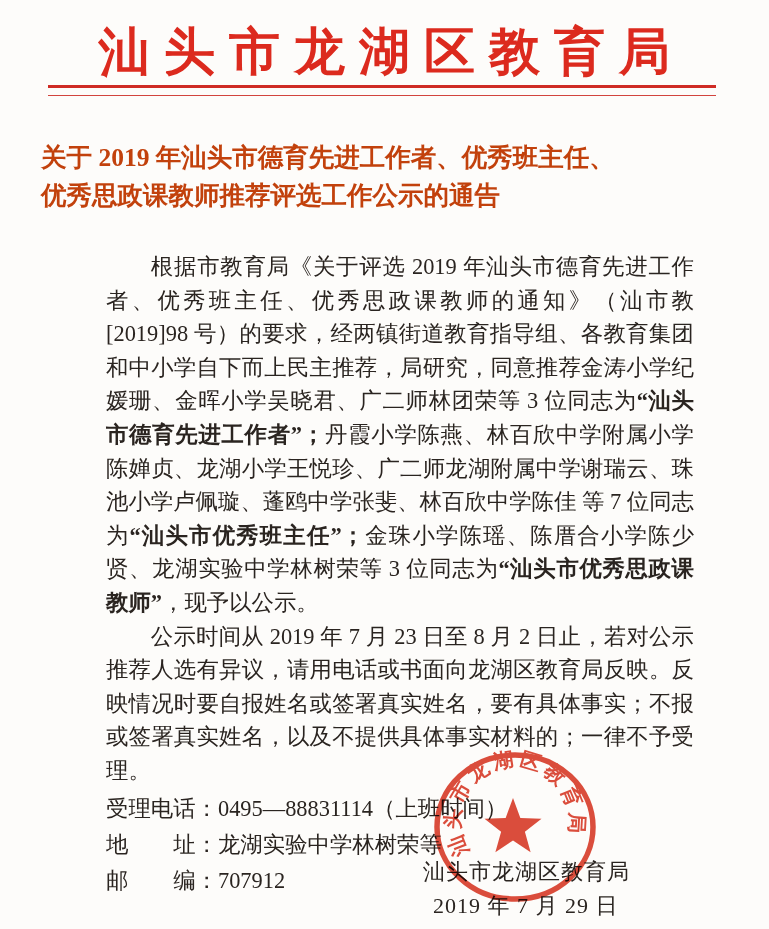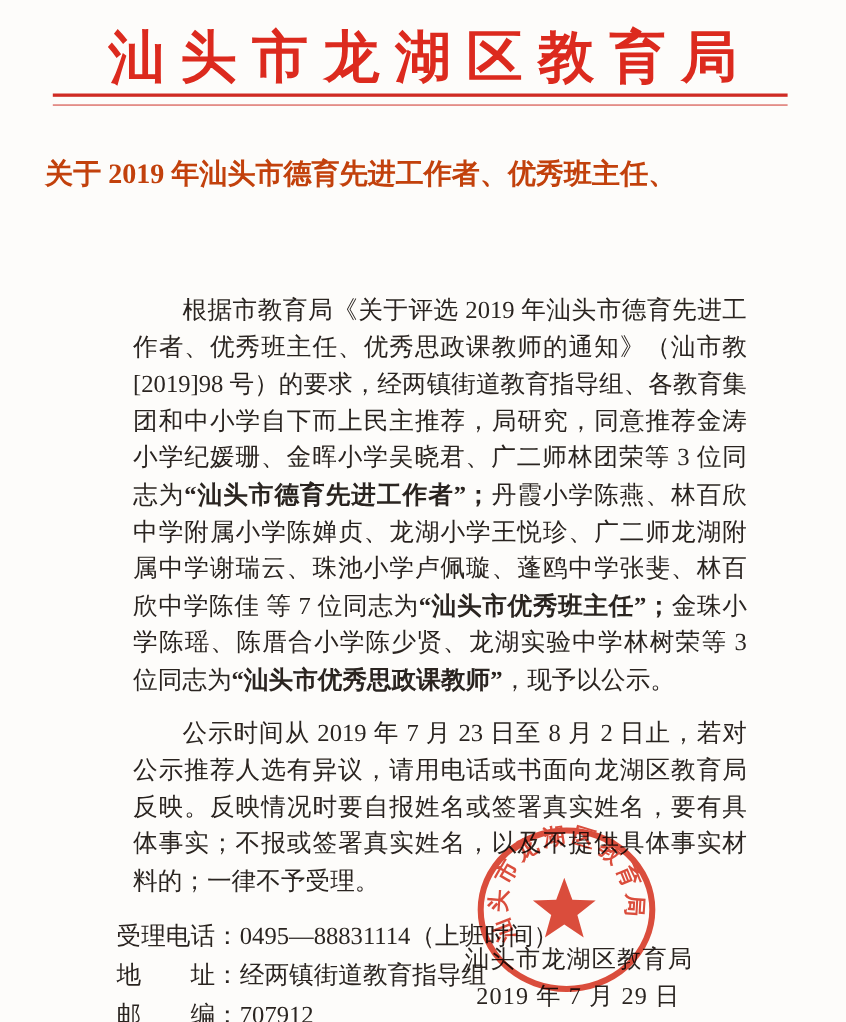--- a/index.html
+++ b/index.html
@@ -49,21 +49,21 @@
 
   
   .content {
     position: absolute;
     top: 250px; left: 106px; width: 588px;
     font-size: 22.4px;
     line-height: 33.6px;
     text-align: justify;
     color: #2a2420;
   }
-  .content p { margin: 15px; text-indent: 2em; }
+  .content p { margin: 0; text-indent: 2em; }
   .content b { font-weight: bold; }
 
   .info-block { margin-top: 3px; }
   .info-row {
     line-height: 36.4px;
     white-space: nowrap;
     text-indent: 0;
   }
 
   
@@ -105,30 +105,31 @@
 <body>
 
 <div class="page">
 
   <div class="org-name">汕头市龙湖区教育局</div>
   <div class="rule-thick"></div>
   <div class="rule-thin"></div>
 
   <div class="doc-title">
     <div>关于 2019 年汕头市德育先进工作者、优秀班主任、</div>
+    <div>优秀思政课教师推荐评选工作公示的通告</div>
   </div>
 
   <div class="content">
     <p><span>根据市教育局《关于评选 2019 年汕头市德育先进工作者、优秀班主任、优秀思政课教师的通知》（汕市教[2019]98 号）的要求，经两镇街道教育指导组、各教育集团和中小学自下而上民主推荐，局研究，同意推荐金涛小学纪媛珊、金晖小学吴晓君、广二师林团荣等 3 位同志为</span><b>“汕头市德育先进工作者”；</b><span>丹霞小学陈燕、林百欣中学附属小学陈婵贞、龙湖小学王悦珍、广二师龙湖附属中学谢瑞云、珠池小学卢佩璇、蓬鸥中学张斐、林百欣中学陈佳 等 7 位同志为</span><b>“汕头市优秀班主任”；</b><span>金珠小学陈瑶、陈厝合小学陈少贤、龙湖实验中学林树荣等 3 位同志为</span><b>“汕头市优秀思政课教师”</b><span>，现予以公示。</span></p>
 
     <p>公示时间从 2019 年 7 月 23 日至 8 月 2 日止，若对公示推荐人选有异议，请用电话或书面向龙湖区教育局反映。反映情况时要自报姓名或签署真实姓名，要有具体事实；不报或签署真实姓名，以及不提供具体事实材料的；一律不予受理。</p>
 
     <div class="info-block">
       <div class="info-row"><span>受理电话：</span><span>0495—88831114（上班时间）</span></div>
-      <div class="info-row"><span>地　　址：</span><span>经两镇街道教育指导组</span></div>
+      <div class="info-row"><span>地　　址：</span><span>龙湖实验中学林树荣等</span></div>
       <div class="info-row"><span>邮　　编：</span><span>707912</span></div>
     </div>
   </div>
 
   <div class="sign-org">汕头市龙湖区教育局</div>
   <div class="sign-date">2019 年 7 月 29 日</div>
 
   <div class="seal">
     <svg viewBox="0 0 176 172" xmlns="http://www.w3.org/2000/svg">
       <ellipse cx="86" cy="85" rx="78" ry="72" fill="none" stroke="#d93a27" stroke-width="5.5"></ellipse>

